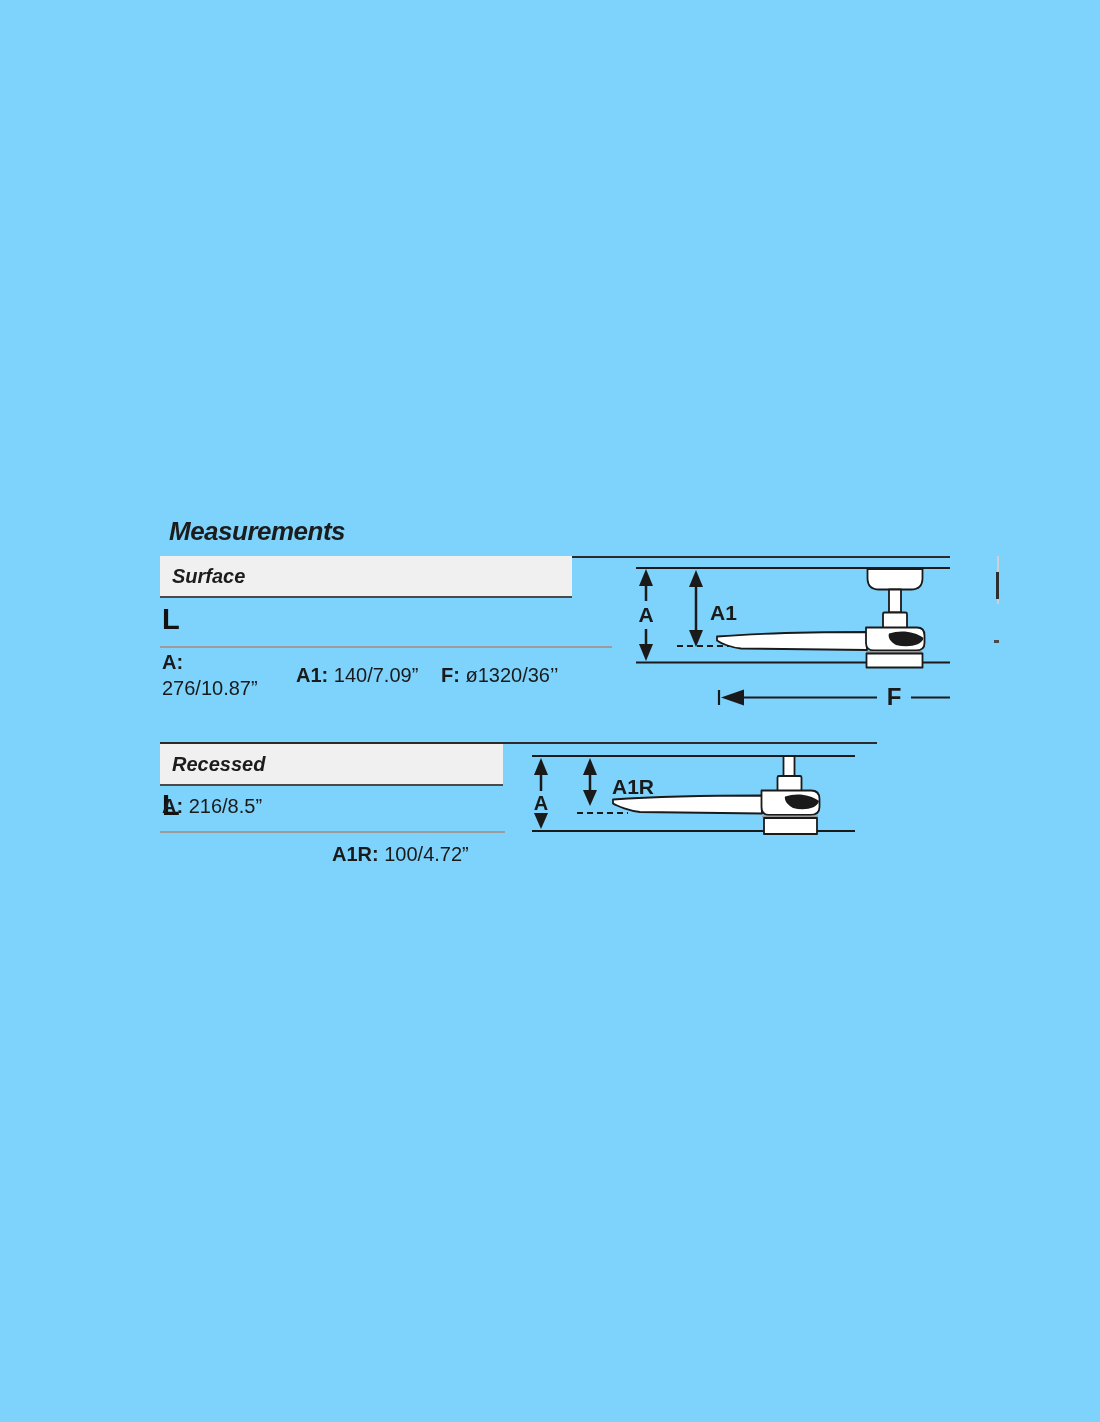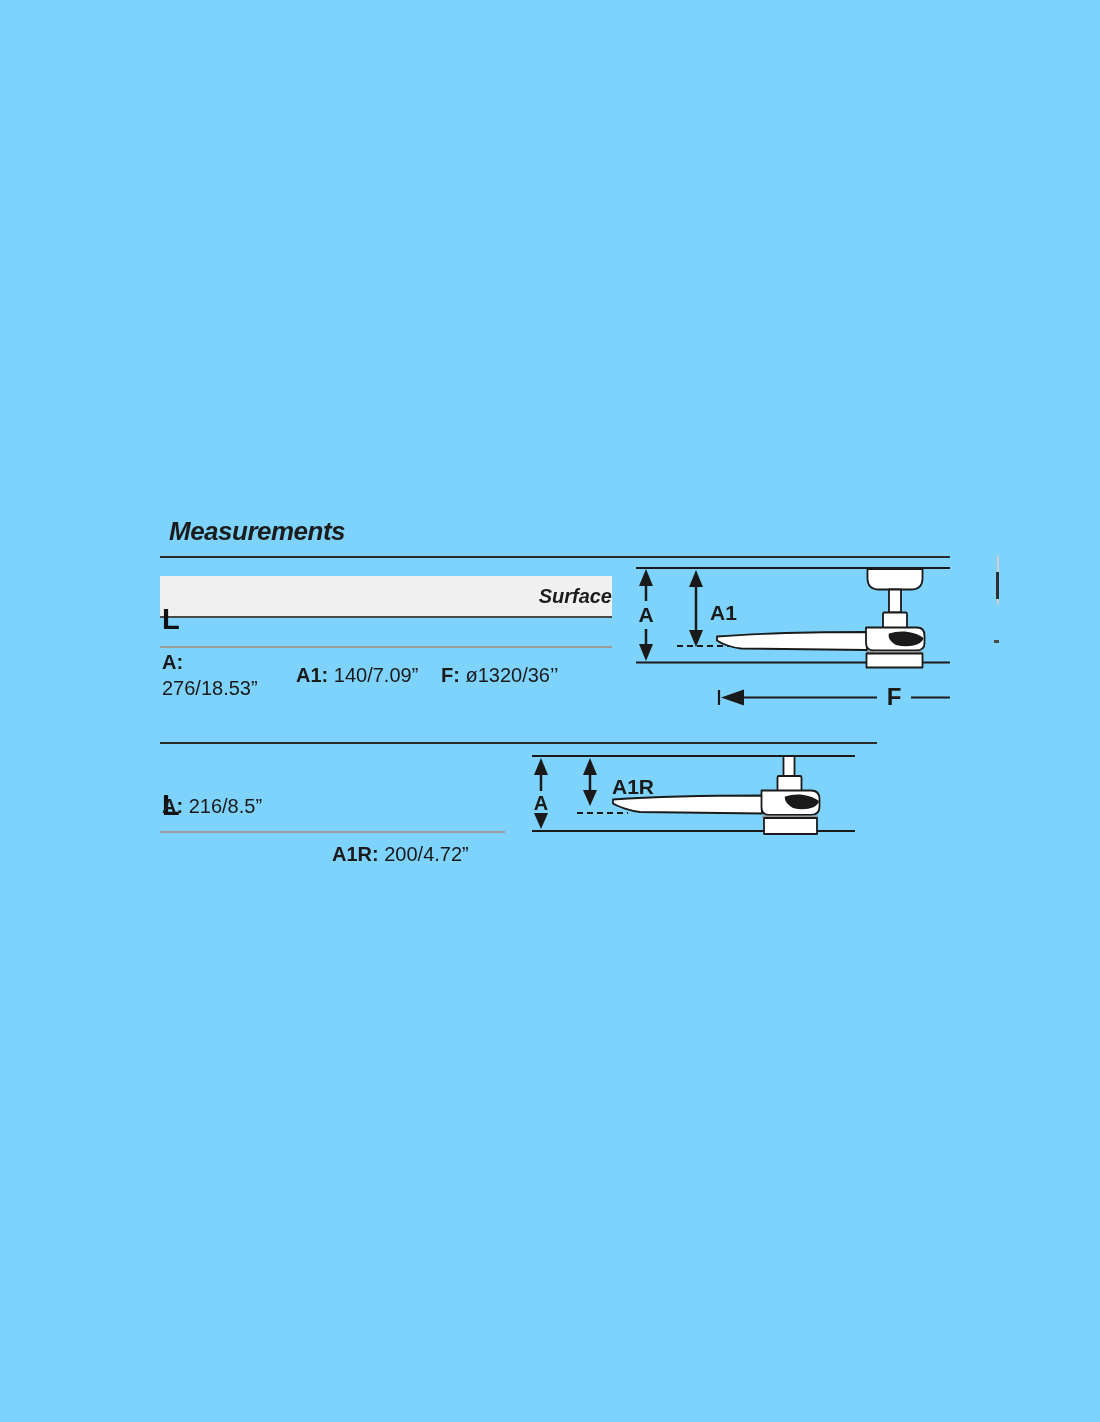--- a/index.html
+++ b/index.html
@@ -50,31 +50,31 @@
 </style>
 </head>
 <body>
 
 <div class="page">
 
   <div class="abs page-title">Measurements</div>
 
   <div class="abs section-top-border" style="left:160px; top:556px; width:790px;"></div>
 
-  <div class="abs header-bar" style="left:160px; top:576px; width:452px;text-align:right;">
+  <div class="abs header-bar" style="left:160px; top:556px; width:412px;">
     <span class="bar-label">Surface</span>
   </div>
 
   <div class="abs model-letter" style="left:162px; top:604px;">L</div>
 
   <div class="abs row-line" style="left:160px; top:646px; width:452px;"></div>
 
   <div class="abs dim" style="left:162px; top:649px;">
     <span class="lbl" style="display:block;">A:</span>
-    <span style="display:block;">276/18.53”</span>
+    <span style="display:block;">276/10.87”</span>
   </div>
   <div class="abs dim" style="left:296px; top:662px;">
     <span class="lbl">A1:</span>
     <span>140/7.09”</span>
   </div>
   <div class="abs dim" style="left:441px; top:662px;">
     <span class="lbl">F:</span>
     <span>ø1320/36’’</span>
   </div>
 
@@ -112,32 +112,35 @@
       <line class="ln-thin" x1="719" y1="690" x2="719" y2="705"></line>
       <polygon class="head" points="721,697.5 744,689.5 744,705.5"></polygon>
       <line class="ln" x1="742" y1="697.5" x2="877" y2="697.5"></line>
       <text x="894" y="705" text-anchor="middle" font-size="24">F</text>
       <line class="ln" x1="911" y1="697.5" x2="950" y2="697.5"></line>
     </g>
   </svg>
 
   <div class="abs section-top-border" style="left:160px; top:742px; width:717px;"></div>
 
+  <div class="abs header-bar" style="left:160px; top:744px; width:343px;">
+    <span class="bar-label">Recessed</span>
+  </div>
 
   <div class="abs model-letter" style="left:162px; top:790px;">L</div>
 
   <div class="abs row-line" style="left:160px; top:831px; width:345px;"></div>
 
   <div class="abs dim" style="left:162px; top:793px;">
     <span class="lbl">A:</span>
     <span>216/8.5”</span>
   </div>
   <div class="abs dim" style="left:332px; top:841px;">
     <span class="lbl">A1R:</span>
-    <span>200/4.72”</span>
+    <span>100/4.72”</span>
   </div>
 
   <svg class="abs" style="left:505px; top:740px;" width="385" height="105" viewBox="505 740 385 105">
     <line class="ln" x1="532" y1="756" x2="855" y2="756"></line>
     <line class="ln" x1="532" y1="831" x2="855" y2="831"></line>
 
     <rect class="shape" x="783.5" y="756" width="11" height="20"></rect>
     <rect class="shape" x="777.5" y="776" width="24" height="15" rx="1.5"></rect>
     <path class="shape" d="M613,799.5 C650,797 710,795.5 762,795.5 L762,813.5 L640,812 C630,811 617,806 613,803.5 Z"></path>
     <path class="shape" d="M761.5,790.5 L811,790.5 Q819.5,790.5 819.5,799 L819.5,807 Q819.5,815 810,815 L769,815 Q761.5,815 761.5,807 Z"></path>

